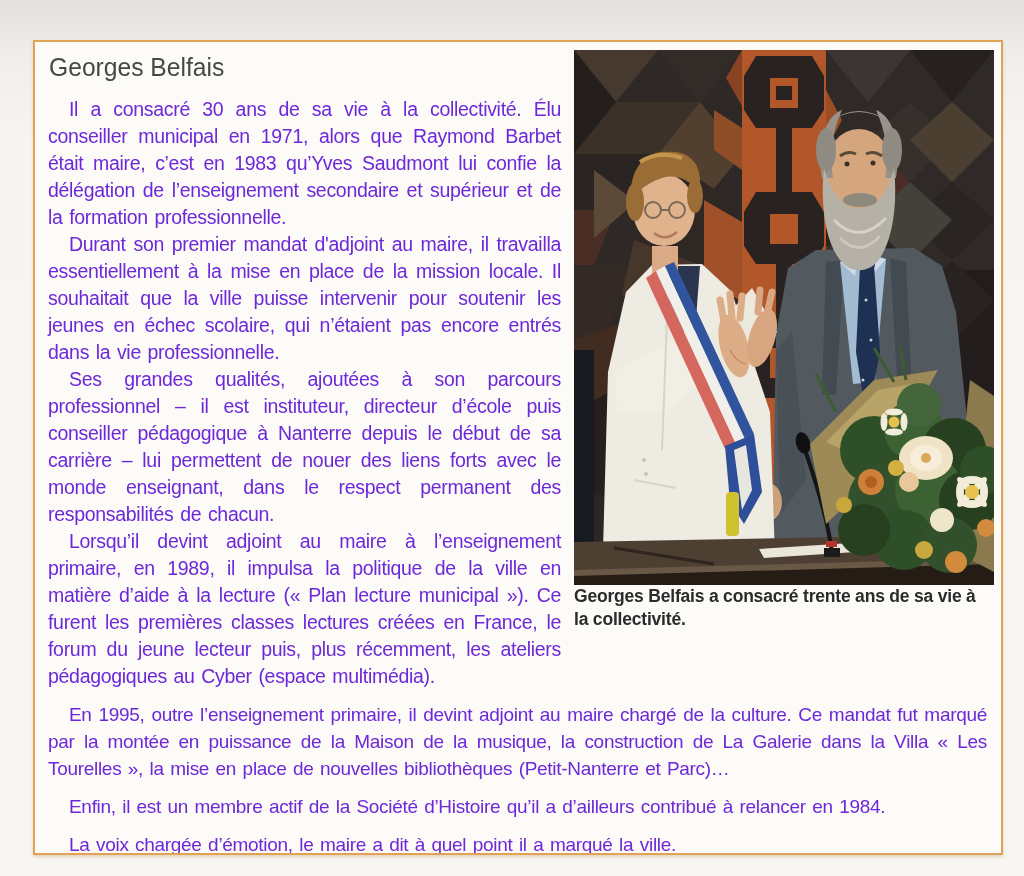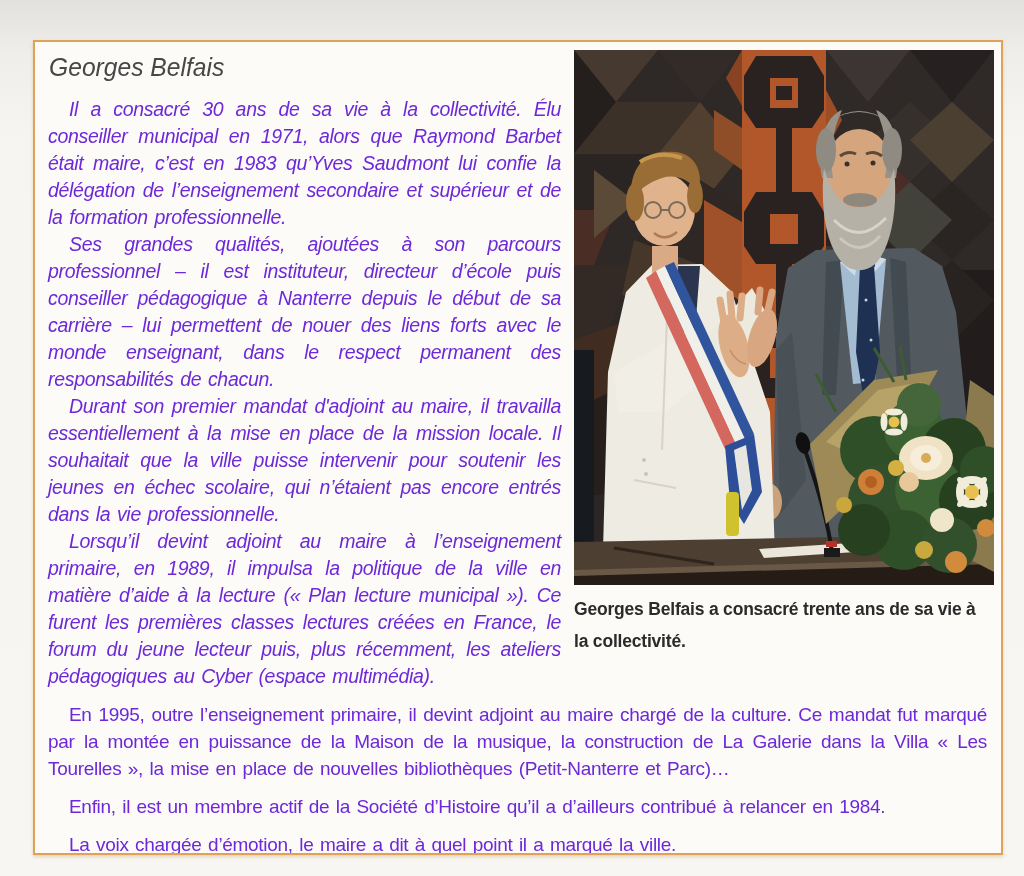--- a/index.html
+++ b/index.html
@@ -8,50 +8,50 @@
     background:linear-gradient(180deg,#e2e1de 0px,#efeeeb 55px,#f6f5f2 140px,#f7f6f3 100%);
     font-family:"Liberation Sans", sans-serif;
   }
   .frame {
     position:absolute; left:33px; top:40px; width:970px; height:815px;
     box-sizing:border-box; border:2px solid #e0a257; background:#fcfbf8;
     padding:8px 14px 10px 13px; overflow:hidden;
     box-shadow:0 2px 3px rgba(190,150,90,.35);
   }
   .top { display:flex; gap:13px; align-items:flex-start; }
-  .leftcol { width:513px; flex:0 0 auto;font-style:italic; }
+  .leftcol { width:513px; flex:0 0 auto; }
   h1.title {
     margin:2px 0 13px 1px; font-size:26.5px; font-weight:400; color:#474747;
     transform:scaleX(.93); transform-origin:left center; white-space:nowrap;
   }
   p.body {
     margin:0; font-size:19.5px; line-height:27px; color:#6d28d9;
     text-align:justify; text-indent:21px; letter-spacing:-0.3px; word-spacing:1.5px;
   }
   figure.photo-fig { margin:0; width:420px; flex:0 0 auto; }
   .photo { width:420px; height:535px; display:block; }
   figcaption.caption {
-    margin-top:8px; font-size:17.5px; font-weight:700; line-height:32px;
+    margin-top:0; font-size:17.5px; font-weight:700; line-height:23px;
     color:#2b2b2b; letter-spacing:-0.2px;
   }
   .bottom { margin-top:5px; }
   .bottom p.body { font-size:19px;margin-top:11px; }
 </style>
 </head>
 <body>
 
 <div class="scan">
   <div class="frame">
     <div class="top">
 
       <div class="leftcol">
         <h1 class="title">Georges Belfais</h1>
         <p class="body">Il a consacré 30 ans de sa vie à la collectivité. Élu conseiller municipal en 1971, alors que Raymond Barbet était maire, c’est en 1983 qu’Yves Saudmont lui confie la délégation de l’enseignement secondaire et supérieur et de la formation professionnelle.</p>
+        <p class="body">Durant son premier mandat d'adjoint au maire, il travailla essentiellement à la mise en place de la mission locale. Il souhaitait que la ville puisse intervenir pour soutenir les jeunes en échec scolaire, qui n’étaient pas encore entrés dans la vie professionnelle.</p>
         <p class="body">Ses grandes qualités, ajoutées à son parcours professionnel – il est instituteur, directeur d’école puis conseiller pédagogique à Nanterre depuis le début de sa carrière – lui permettent de nouer des liens forts avec le monde enseignant, dans le respect permanent des responsabilités de chacun.</p>
-        <p class="body">Durant son premier mandat d'adjoint au maire, il travailla essentiellement à la mise en place de la mission locale. Il souhaitait que la ville puisse intervenir pour soutenir les jeunes en échec scolaire, qui n’étaient pas encore entrés dans la vie professionnelle.</p>
         <p class="body">Lorsqu’il devint adjoint au maire à l’enseignement primaire, en 1989, il impulsa la politique de la ville en matière d’aide à la lecture (« Plan lecture municipal »). Ce furent les premières classes lectures créées en France, le forum du jeune lecteur puis, plus récemment, les ateliers pédagogiques au Cyber (espace multimédia).</p>
       </div>
 
       <figure class="photo-fig">
         <svg class="photo" viewBox="0 0 420 535" xmlns="http://www.w3.org/2000/svg">
 
           <g>
             <rect width="420" height="535" fill="#2b2523"></rect>
             <rect x="0" y="0" width="168" height="445" fill="#2e2826"></rect>
             <polygon points="0,0 84,0 42,52" fill="#463a30"></polygon>

